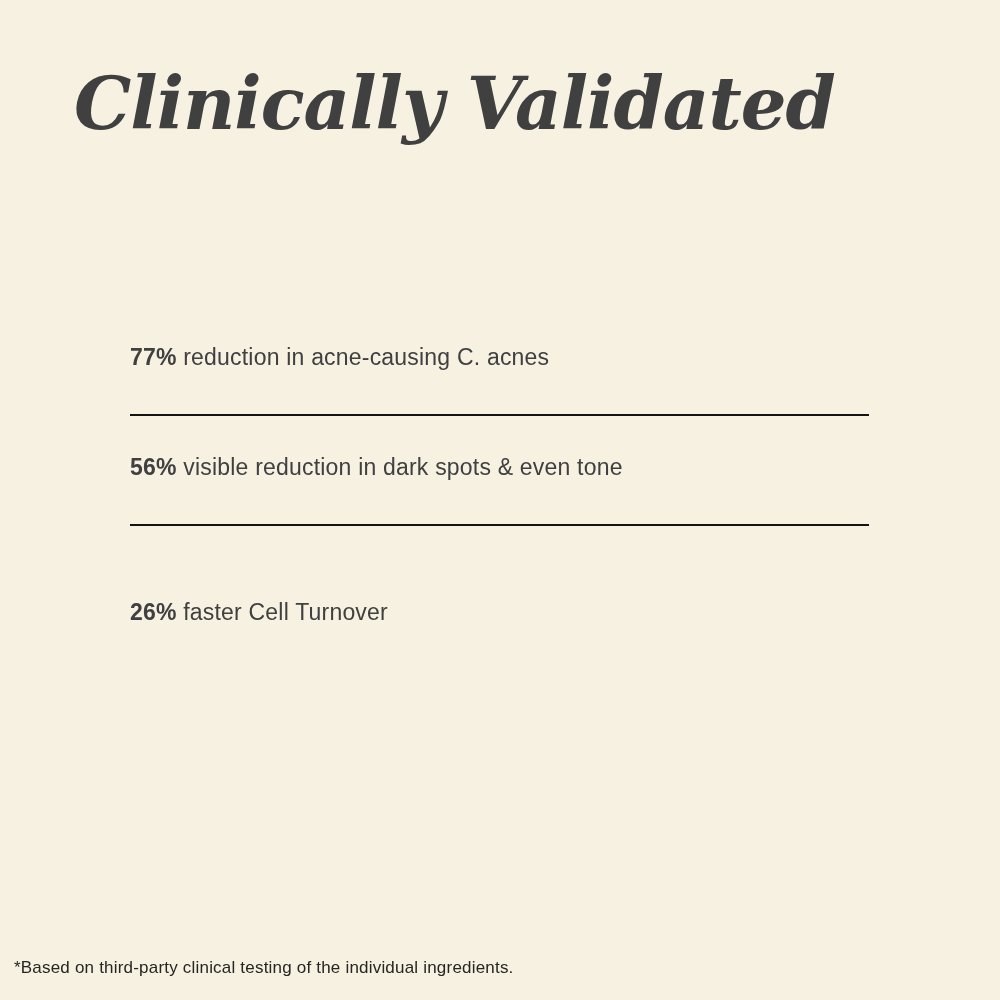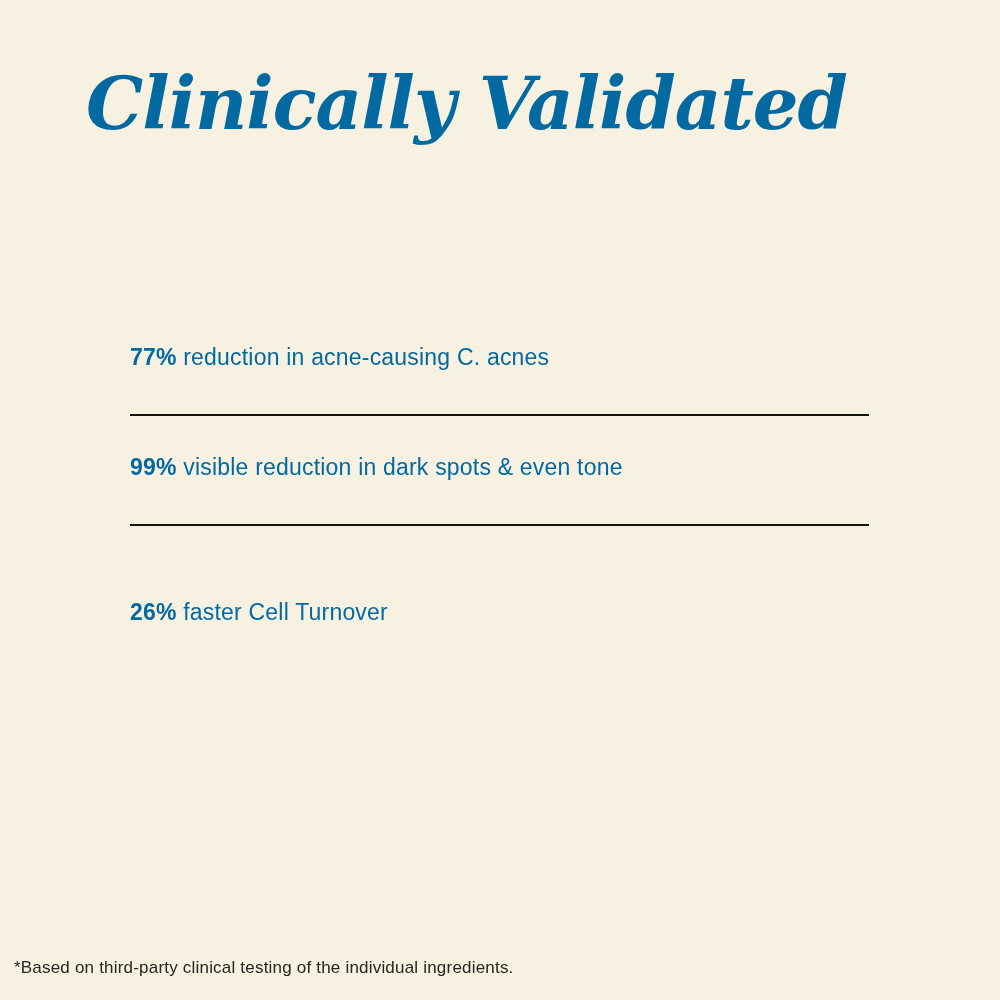--- a/index.html
+++ b/index.html
@@ -12,40 +12,40 @@
 
   body {
     position: relative;
     background: #f7f1e2;
     font-family: "Liberation Sans", sans-serif;
     color: #1d1d1b;
   }
 
   .page-title {
     position: absolute;
-    left: 86px;
+    left: 74px;
     top: 64px;
     font-family: "DejaVu Serif", "Liberation Serif", serif;
     font-style: italic;
     font-weight: 700;
     font-size: 72px;
     line-height: 1.1;
     letter-spacing: -1px;
-    color: #0369a1;
+    color: #404040;
     white-space: nowrap;
   }
 
   .stat-row {
     position: absolute;
     left: 130px;
     width: 740px;
     font-size: 23px;
     line-height: 28px;
     letter-spacing: 0.2px;
-    color: #0369a1;
+    color: #404040;
     white-space: nowrap;
   }
 
   .stat-row .stat-value {
     font-weight: 700;
   }
 
   #stat-row-1 { top: 343px; }
   #stat-row-2 { top: 453px; }
   #stat-row-3 { top: 563px; margin-top: 35px; }
@@ -75,19 +75,19 @@
 </style>
 </head>
 <body>
 
 <h1 class="page-title">Clinically Validated</h1>
 
 <p class="stat-row" id="stat-row-1"><span class="stat-value">77%</span><span class="stat-description"> reduction in acne-causing C. acnes</span></p>
 
 <div class="divider" id="divider-1"></div>
 
-<p class="stat-row" id="stat-row-2"><span class="stat-value">99%</span><span class="stat-description"> visible reduction in dark spots &amp; even tone</span></p>
+<p class="stat-row" id="stat-row-2"><span class="stat-value">56%</span><span class="stat-description"> visible reduction in dark spots &amp; even tone</span></p>
 
 <div class="divider" id="divider-2"></div>
 
 <p class="stat-row" id="stat-row-3"><span class="stat-value">26%</span><span class="stat-description"> faster Cell Turnover</span></p>
 
 <p class="footnote">*Based on third-party clinical testing of the individual ingredients.</p>
 
 </body></html>

